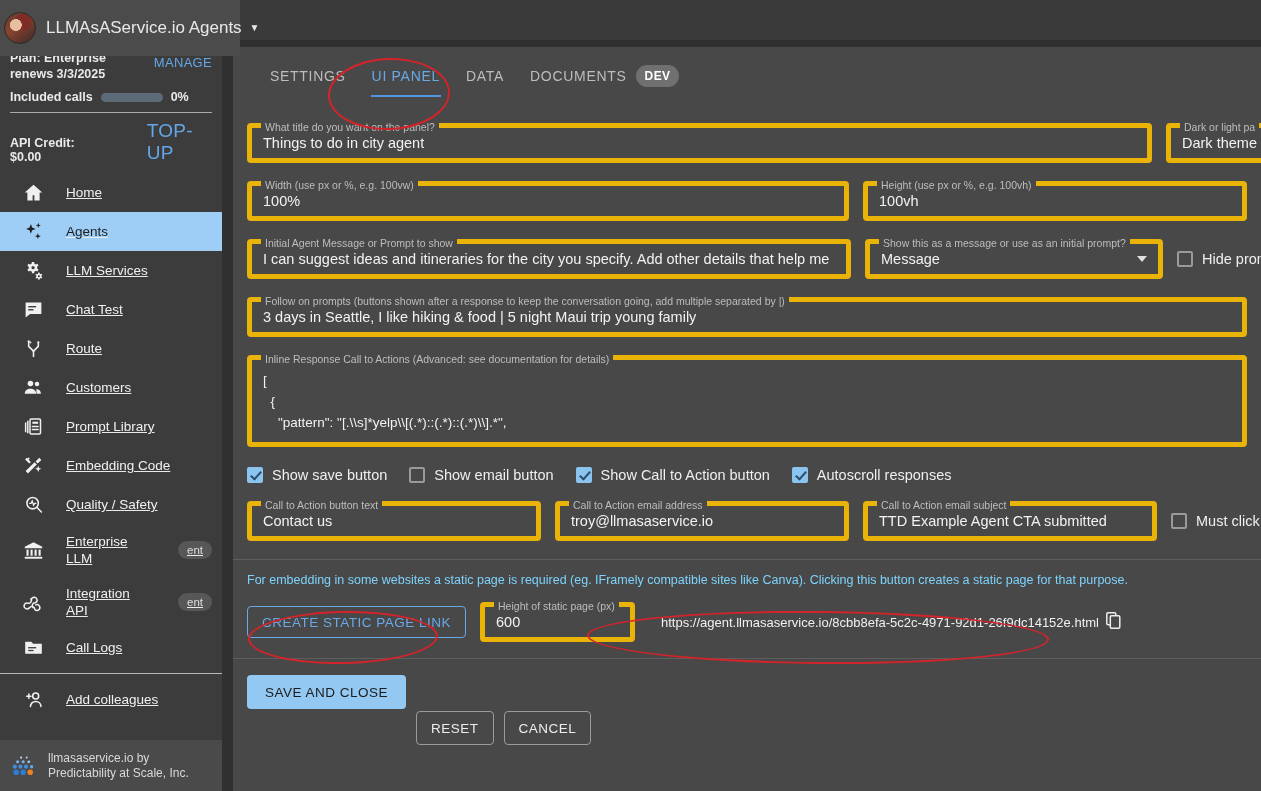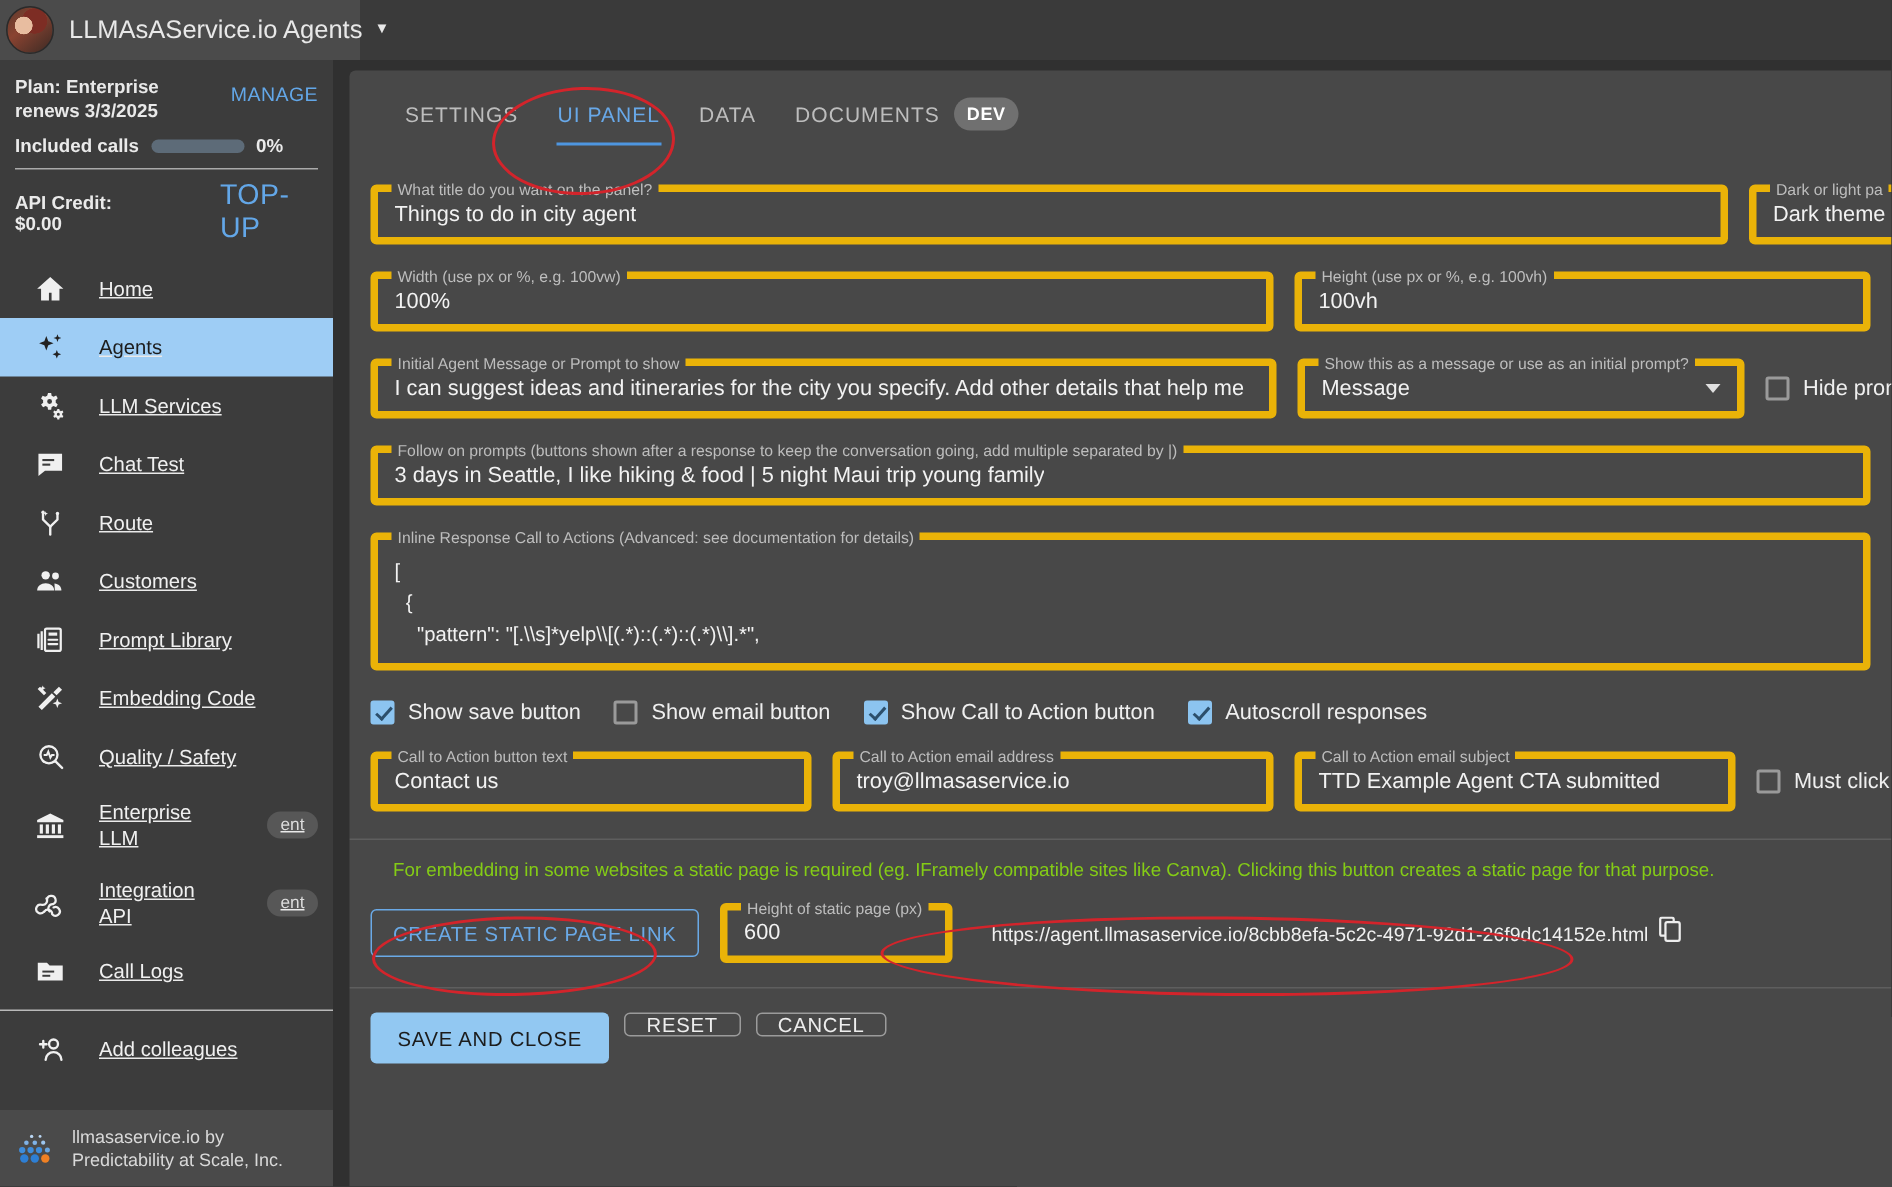--- a/index.html
+++ b/index.html
@@ -6,21 +6,21 @@
   html, body {
     width: 1261px; height: 791px;
     background: #303030;
     font-family: "Liberation Sans", sans-serif;
     overflow: hidden;
   }
   body { position: relative; }
 
   
   #appbar {
-    position: absolute; left: 0; top: 0; width: 240px; height: 40px;
+    position: absolute; left: 0; top: 0; width: 240px; height: 56px;
     background: #4b4b4b;
     display: flex; align-items: center;
     z-index: 30;
   }
   #appbar-right-fill {
     position: absolute; left: 240px; top: 0; right: 0; height: 40px;
     background: #3a3a3a; z-index: 29;
   }
   .avatar {
     width: 32px; height: 32px; border-radius: 50%;
@@ -51,21 +51,21 @@
   #plan-box { padding: 10px 10px 0 10px; }
   .plan-row { display: flex; align-items: flex-start; justify-content: space-between; }
   .plan-text { font-size: 12.5px; font-weight: bold; color: #e9e9e9; line-height: 16px; }
   .plan-link { color: #63a7e8; font-size: 13px; font-weight: normal; letter-spacing: .3px; cursor: pointer; padding-top: 5px;}
   .calls-row { display: flex; align-items: center; margin-top: 8px; gap: 8px; }
   .calls-label { font-size: 12.5px; font-weight: bold; }
   .calls-bar { flex: 1; height: 9px; border-radius: 5px; background: #5d6b78; position: relative; overflow: hidden; max-width: 62px;}
   .calls-bar > i { position: absolute; left: 0; top: 0; bottom: 0; width: 0%; background: #63a7e8; }
   .calls-pct { font-size: 12.5px; font-weight: bold; }
   .hr { height: 1px; background: #cfcfcf; margin: 8px 0 0 0; opacity: .75; }
-  .credit-row { display: flex; align-items: center; justify-content: space-between; padding: 7px 0 9px 0; gap: 48px; }
+  .credit-row { display: flex; align-items: flex-end; justify-content: space-between; padding: 7px 0 9px 0; gap: 48px; }
   .credit-label { font-size: 12.5px; font-weight: bold; }
   .credit-link { color: #63a7e8; font-size: 19px; letter-spacing: .3px; cursor: pointer; }
 
   #navlist { flex: 1 1 auto; overflow: hidden; text-decoration: underline; }
   .nav-item {
     display: flex; align-items: center; height: 39px;
     padding: 0 10px 0 22px; gap: 22px; cursor: pointer;
     color: #f0f0f0; font-size: 13.5px; position: relative;
   }
   .nav-item.two-line { height: 52px; }
@@ -141,30 +141,30 @@
   }
   .box.on { background: #8cc4f0; border-color: #8cc4f0; }
   .box.on::after {
     content: ""; position: absolute; left: 4px; top: 0px; width: 4px; height: 9px;
     border: solid #2c4f6b; border-width: 0 2px 2px 0; transform: rotate(42deg);
   }
   .chk-label { color: #efefef; font-size: 14.5px; white-space: nowrap; }
 
   .divider { height: 1px; background: #5e5e5e; margin: 18px 0 0 0; }
 
-  .helptext { color: #84cc16; font-size: 12.5px; padding: 0 14px; margin-top: 12px; line-height: 16px; margin-left: 15px; }
+  .helptext { color: #7dd3fc; font-size: 12.5px; padding: 0 14px; margin-top: 12px; line-height: 16px; }
 
   .btn {
     border-radius: 4px; font-size: 13.5px; letter-spacing: .5px;
     display: inline-flex; align-items: center; justify-content: center;
     cursor: pointer; white-space: nowrap; height: 32px; padding: 0 14px;
   }
   .btn-outline-blue { border: 1px solid #6aa9e6; color: #6aa9e6; background: transparent; }
   .btn-primary { background: #92c8f2; color: #1c1c1c; border: none; height: 34px; padding: 0 18px; font-weight: normal;}
-  .btn-outline { border: 1px solid #9b9b9b; color: #ededed; background: transparent; height: 16px; }
+  .btn-outline { border: 1px solid #9b9b9b; color: #ededed; background: transparent; height: 34px; margin-top: 36px; }
 
   .link-url { color: #f0f0f0; font-size: 13px; }
   .copy-ico { display: inline-block; vertical-align: -3px; margin-left: 7px; }
 
   
   .annot {
     position: absolute; border: 2.5px solid #d3242b; border-radius: 50%;
     pointer-events: none; z-index: 50;
   }
   #annot-tab   { left: 328px; top: 58px;  width: 122px; height: 72px; transform: rotate(-2deg); }

